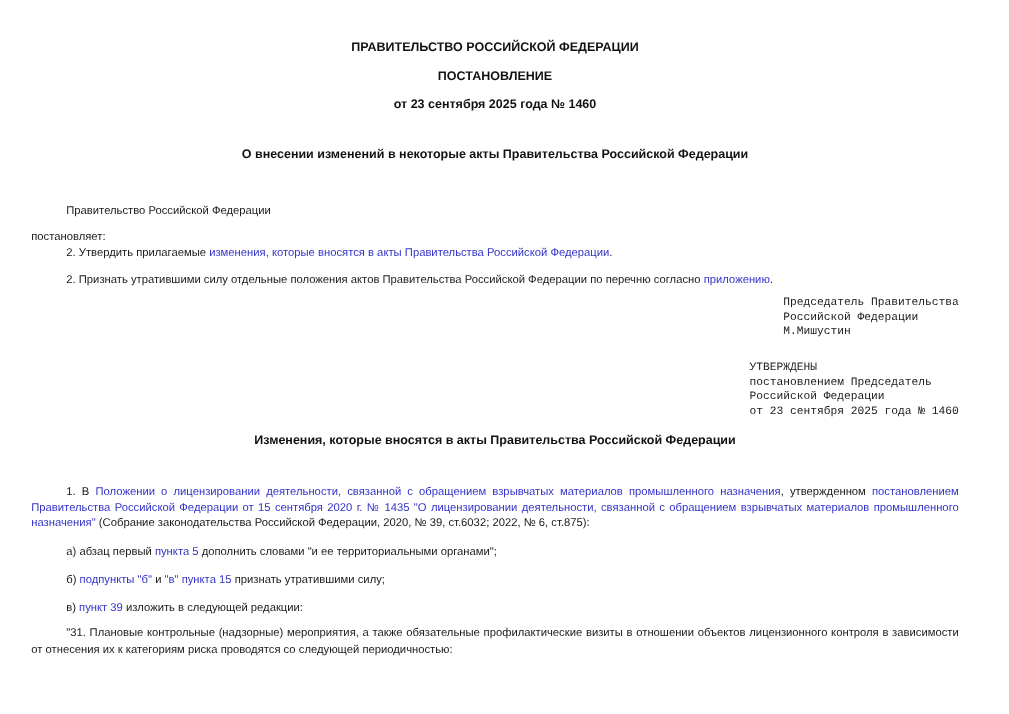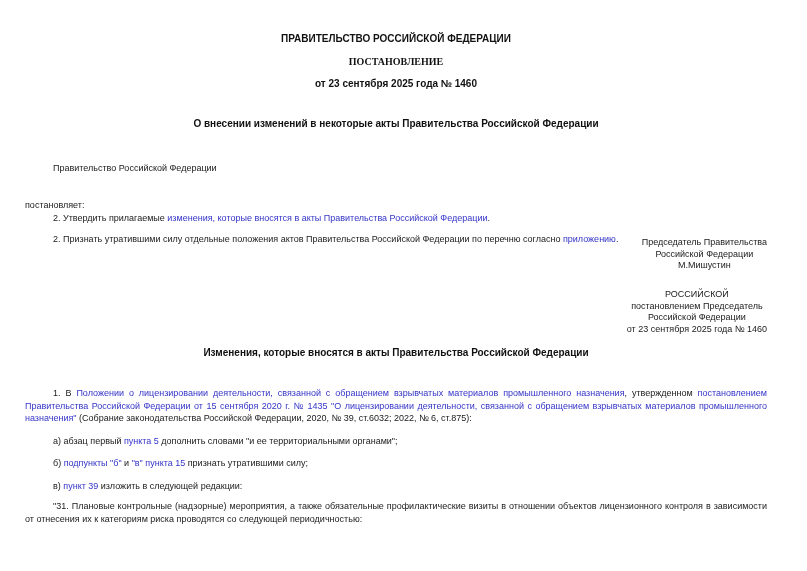--- a/index.html
+++ b/index.html
@@ -24,40 +24,41 @@
     right: 40px;
     top: 0;
   }
   .c-bold {
     text-align: center;
     font-weight: bold;
     font-size: 10px;
     color: #111111;
   }
   .hdr-org   { margin-top: 33px; }
-  .hdr-type  { margin-top: 12px; font-family: Liberation Serif, serif; }
+  .hdr-type  { margin-top: 12px; }
   .hdr-date  { margin-top: 11px; }
   .hdr-title { margin-top: 29px; }
 
   .para {
     text-align: justify;
     line-height: 12.5px;
   }
   .indent { text-indent: 28px; }
   .p-intro    { margin-top: 33px; }
-  .p-resolves { margin-top: 24px; }
+  .p-resolves { margin-top: 8px; }
   .p-item1    { margin-top: 1px; }
   .p-item2    { margin-top: 8px; }
 
   .right-block {
     position: absolute;
     right: 40px;
-    text-align: center;
+    text-align: left;
     line-height: 11.5px;
     color: #1a1a1a;
+    font-family: Liberation Mono, monospace;
   }
   .sig-block { top: 237px; }
   .app-block { top: 289px; }
 
   .bottom-section {
     position: absolute;
     left: 25px;
     right: 40px;
     top: 347px;
   }
@@ -96,21 +97,21 @@
     <div class="para indent p-item2"><span>2. Признать утратившими силу отдельные положения актов Правительства Российской Федерации по перечню согласно </span><a class="doc-link" href="#">приложению</a><span>.</span></div>
   </div>
 
   <div class="right-block sig-block">
     <div>Председатель Правительства</div>
     <div>Российской Федерации</div>
     <div>М.Мишустин</div>
   </div>
 
   <div class="right-block app-block">
-    <div>РОССИЙСКОЙ</div>
+    <div>УТВЕРЖДЕНЫ</div>
     <div>постановлением Председатель</div>
     <div>Российской Федерации</div>
     <div>от 23 сентября 2025 года № 1460</div>
   </div>
 
   <div class="bottom-section">
     <div class="amend-heading">Изменения, которые вносятся в акты Правительства Российской Федерации</div>
     <div class="para indent p-amend1"><span>1. В </span><a class="doc-link" href="#">Положении о лицензировании деятельности, связанной с обращением взрывчатых материалов промышленного назначения</a><span>, утвержденном </span><a class="doc-link" href="#">постановлением Правительства Российской Федерации от 15 сентября 2020 г. № 1435 "О лицензировании деятельности, связанной с обращением взрывчатых материалов промышленного назначения"</a><span> (Собрание законодательства Российской Федерации, 2020, № 39, ст.6032; 2022, № 6, ст.875):</span></div>
     <div class="para indent p-sub"><span>а) абзац первый </span><a class="doc-link" href="#">пункта 5</a><span> дополнить словами "и ее территориальными органами";</span></div>
     <div class="para indent p-sub"><span>б) </span><a class="doc-link" href="#">подпункты "б"</a><span> и </span><a class="doc-link" href="#">"в" пункта 15</a><span> признать утратившими силу;</span></div>

